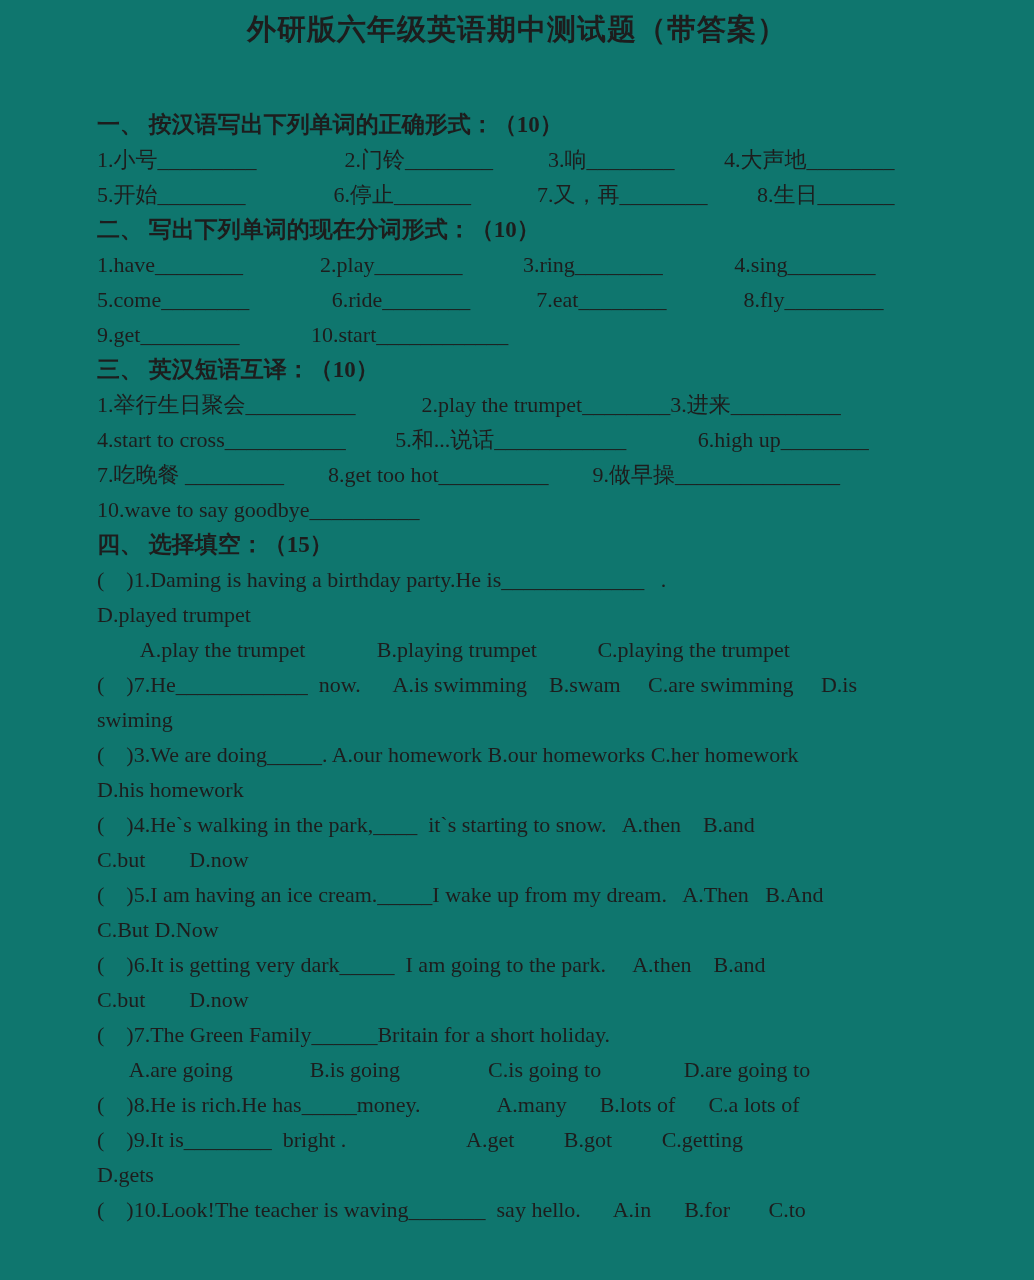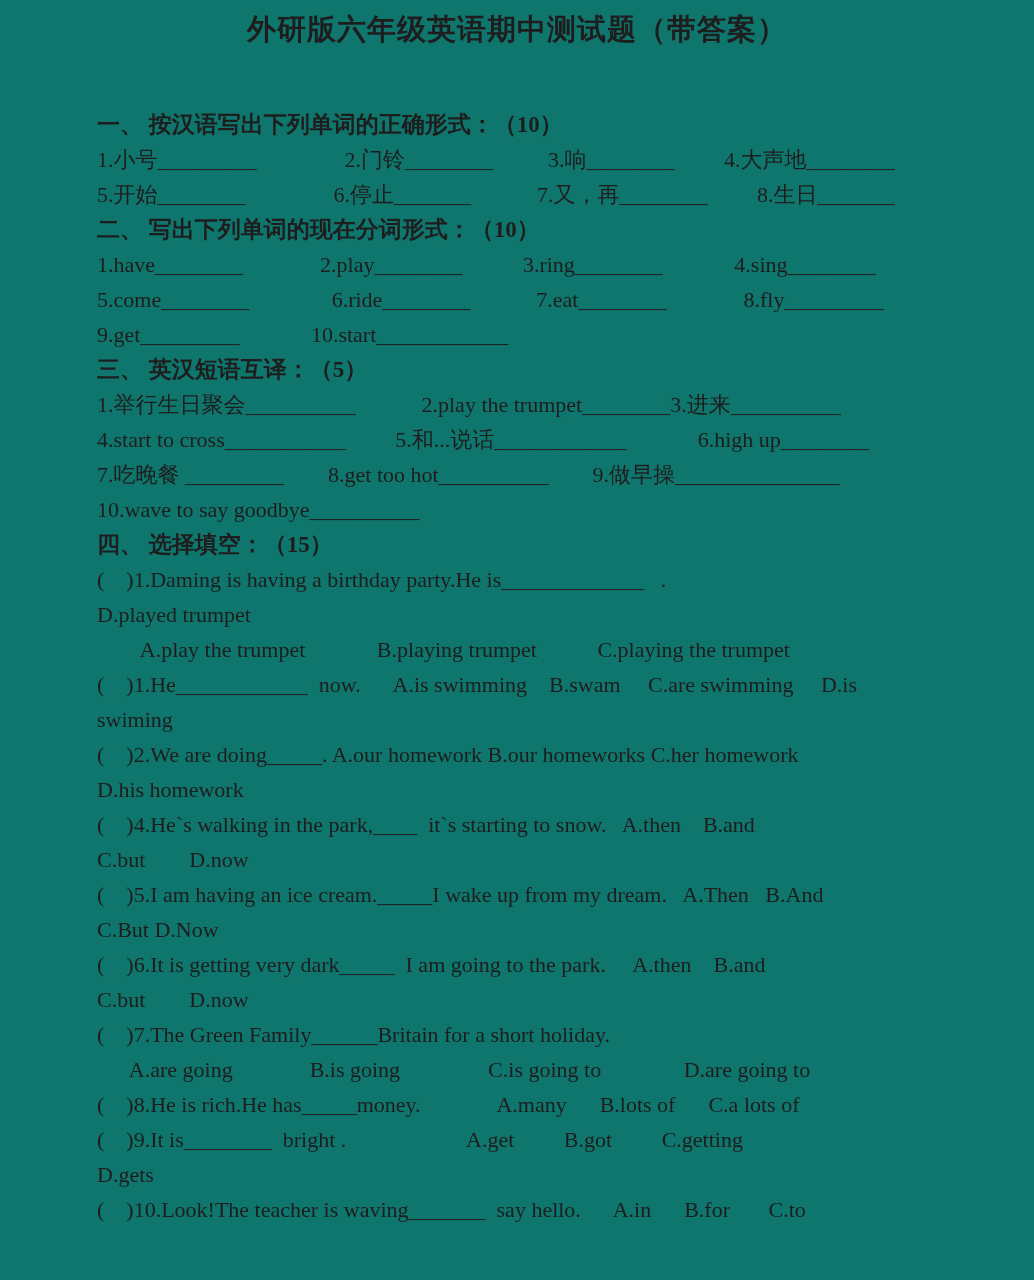--- a/index.html
+++ b/index.html
@@ -51,33 +51,33 @@
 
     <div class="line heading">一、 按汉语写出下列单词的正确形式：（10）</div>
     <div class="line">1.小号_________                2.门铃________          3.响________         4.大声地________</div>
     <div class="line">5.开始________                6.停止_______            7.又，再________         8.生日_______</div>
 
     <div class="line heading">二、 写出下列单词的现在分词形式：（10）</div>
     <div class="line">1.have________              2.play________           3.ring________             4.sing________</div>
     <div class="line">5.come________               6.ride________            7.eat________              8.fly_________</div>
     <div class="line">9.get_________             10.start____________</div>
 
-    <div class="line heading">三、 英汉短语互译：（5）</div>
+    <div class="line heading">三、 英汉短语互译：（10）</div>
     <div class="line">1.举行生日聚会__________            2.play the trumpet________3.进来__________</div>
     <div class="line">4.start to cross___________         5.和...说话____________             6.high up________</div>
     <div class="line">7.吃晚餐 _________        8.get too hot__________        9.做早操_______________</div>
     <div class="line">10.wave to say goodbye__________</div>
 
     <div class="line heading">四、 选择填空：（15）</div>
     <div class="line">(    )1.Daming is having a birthday party.He is_____________   .</div>
     <div class="line">D.played trumpet</div>
     <div class="line">        A.play the trumpet             B.playing trumpet           C.playing the trumpet</div>
-    <div class="line">(    )1.He____________  now.      A.is swimming    B.swam     C.are swimming     D.is</div>
+    <div class="line">(    )7.He____________  now.      A.is swimming    B.swam     C.are swimming     D.is</div>
     <div class="line">swiming</div>
-    <div class="line">(    )2.We are doing_____. A.our homework B.our homeworks C.her homework</div>
+    <div class="line">(    )3.We are doing_____. A.our homework B.our homeworks C.her homework</div>
     <div class="line">D.his homework</div>
     <div class="line">(    )4.He`s walking in the park,____  it`s starting to snow.   A.then    B.and</div>
     <div class="line">C.but        D.now</div>
     <div class="line">(    )5.I am having an ice cream._____I wake up from my dream.   A.Then   B.And</div>
     <div class="line">C.But D.Now</div>
     <div class="line">(    )6.It is getting very dark_____  I am going to the park.     A.then    B.and</div>
     <div class="line">C.but        D.now</div>
     <div class="line">(    )7.The Green Family______Britain for a short holiday.</div>
     <div class="line">      A.are going              B.is going                C.is going to               D.are going to</div>
     <div class="line">(    )8.He is rich.He has_____money.              A.many      B.lots of      C.a lots of</div>

